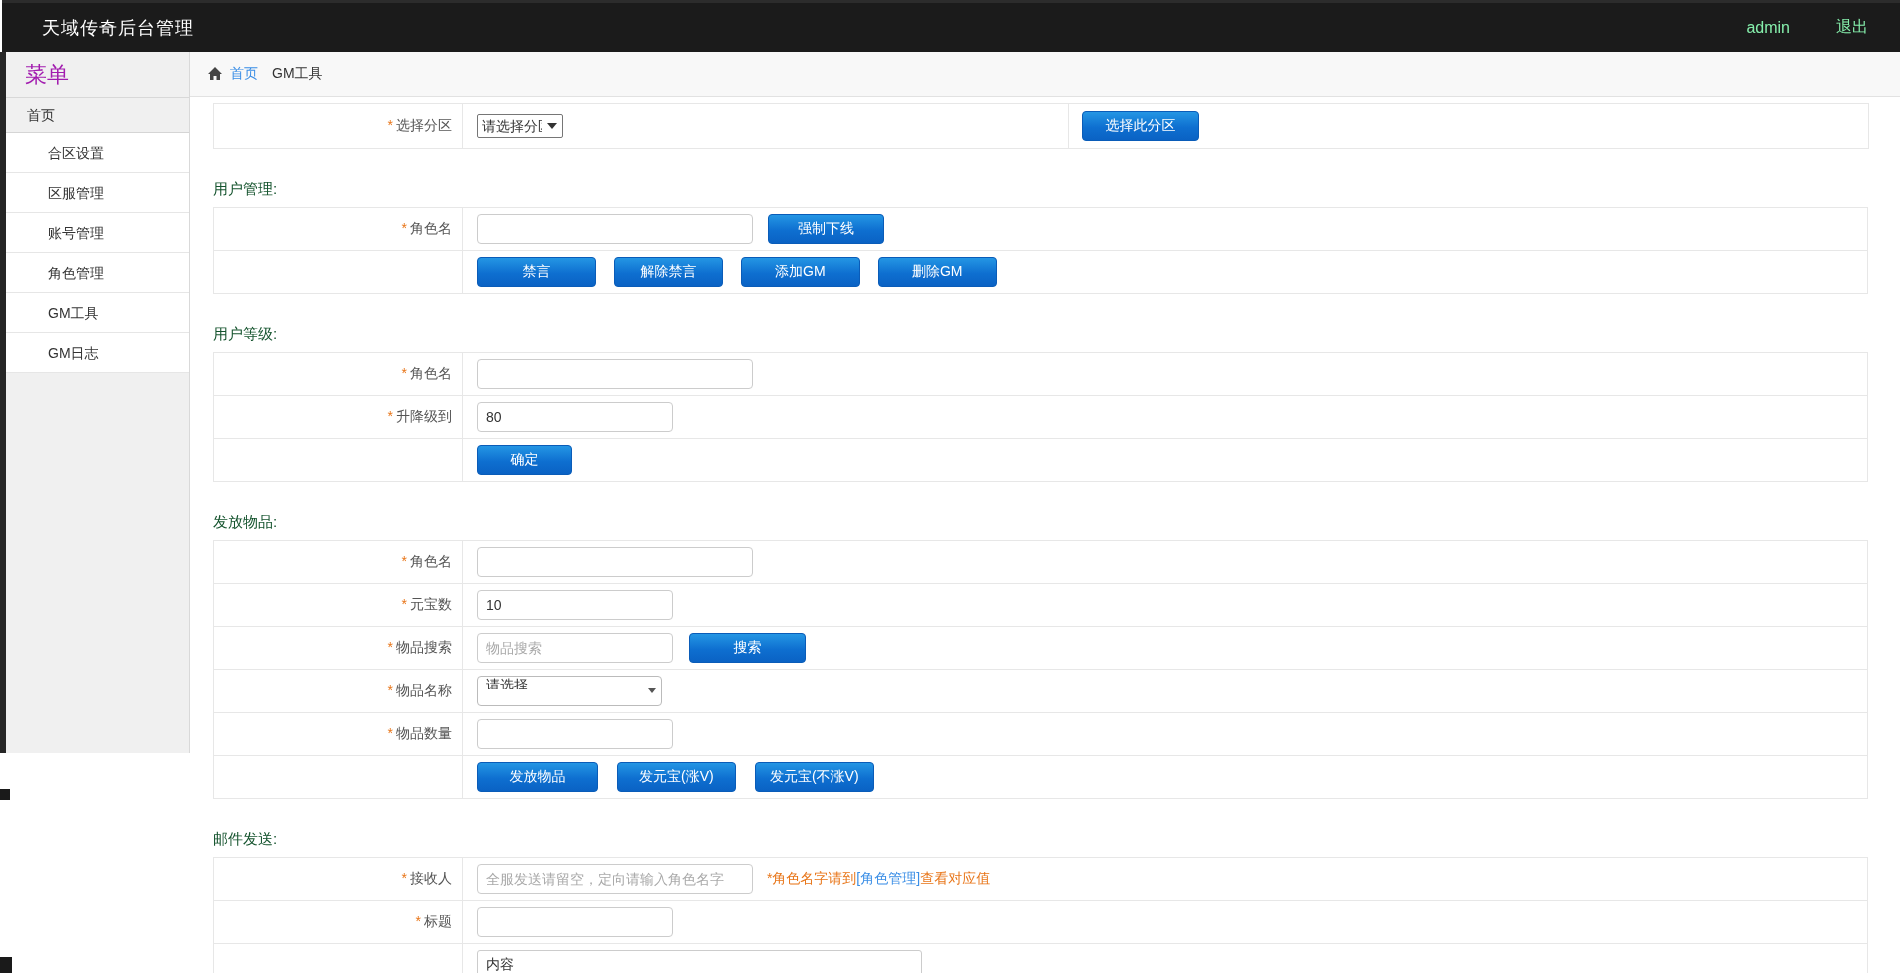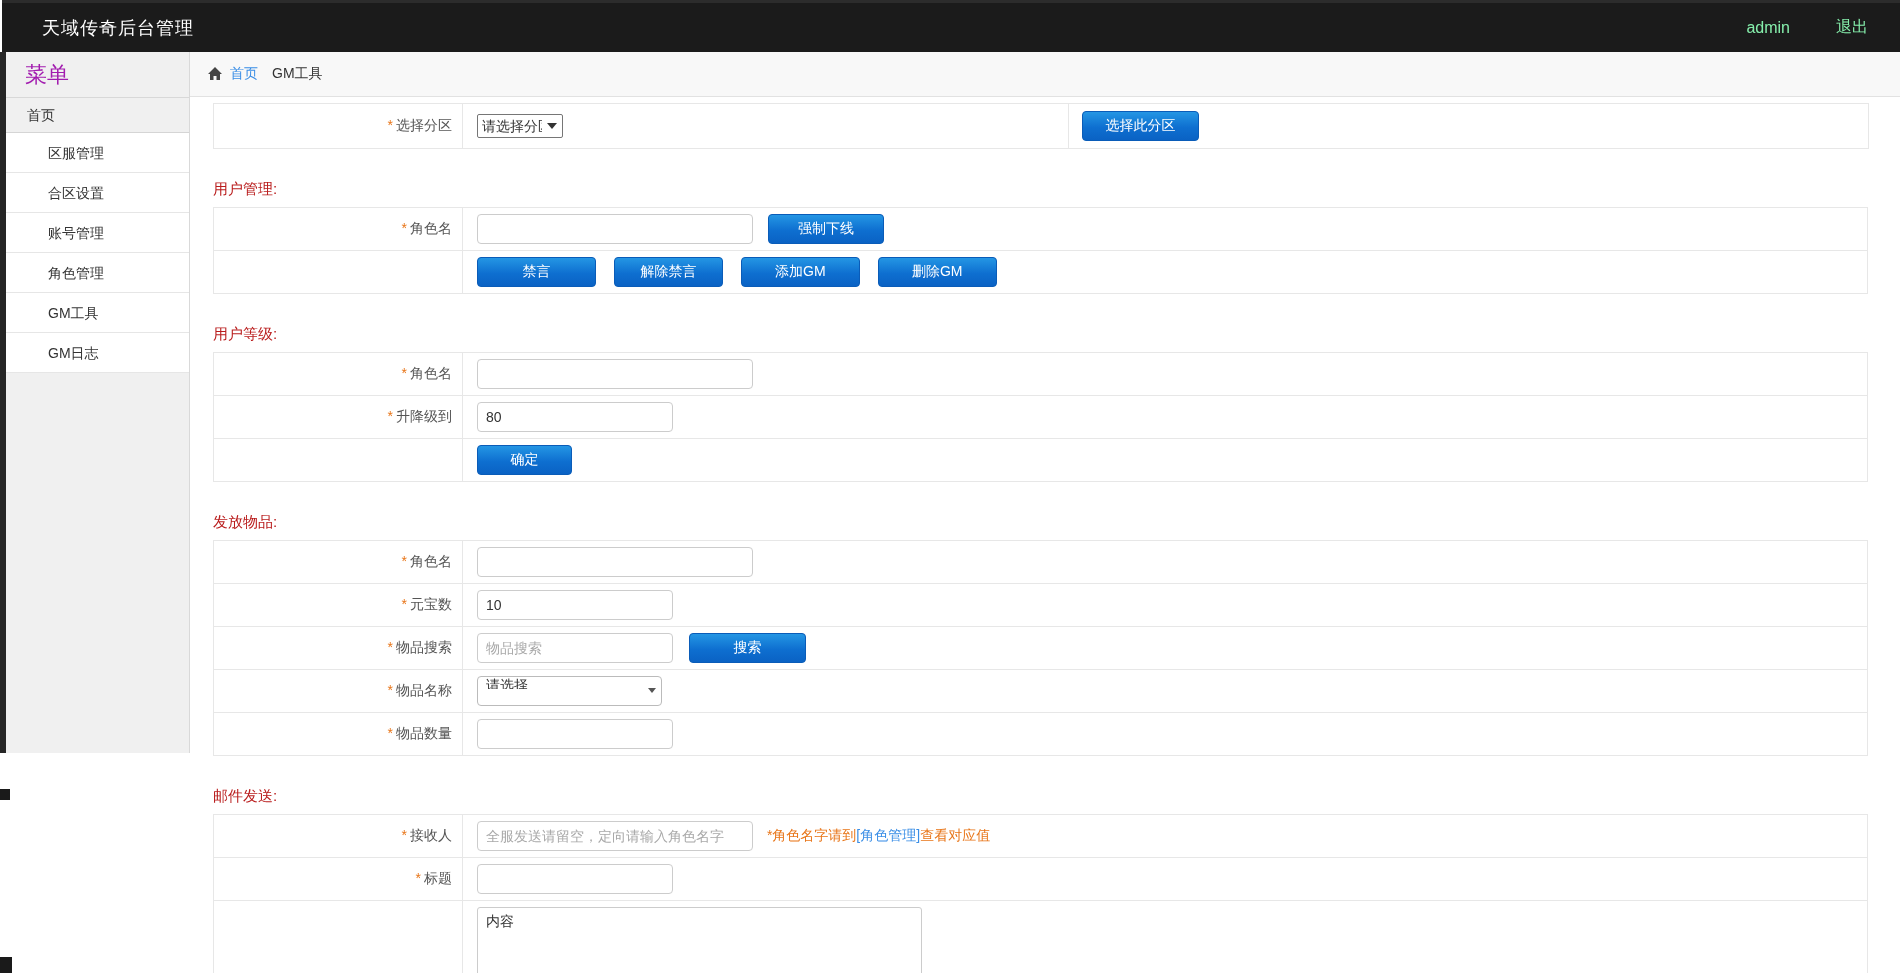--- a/index.html
+++ b/index.html
@@ -41,21 +41,21 @@
   .main { padding:6px 0 0 23px; }
 
   table.frm { border-collapse:collapse; width:1655px; table-layout:fixed; }
   table.frm td { border:1px solid #e7e7e7; height:43px; vertical-align:middle; }
   table.frm.first td { height:45px; }
   td.lbl { width:249px; text-align:right; padding-right:10px; color:#555; }
   td.fld { padding-left:14px; }
   td.extra { width:800px; }
   .req { color:#e87518; margin-right:3px; }
 
-  .section-title { margin:30px 0 8px; font-size:15px; color:#b91c1c; line-height:20px; }
+  .section-title { margin:30px 0 8px; font-size:15px; color:#14532d; line-height:20px; }
 
   input.txt { height:30px; border:1px solid #ccc; border-radius:4px; padding:0 8px;
     font-size:14px; color:#333; outline:none; vertical-align:middle;
     font-family:"Liberation Sans","DejaVu Sans",sans-serif; }
   input.txt::placeholder, textarea::placeholder { color:#a9a9a9; }
   .w-wide { width:276px; } .w-mid { width:196px; }
 
   .btn { display:inline-flex; align-items:center; justify-content:center;
     height:30px; border:1px solid #0a5cb8; border-radius:4px; color:#fff; font-size:14px;
     background:linear-gradient(180deg,#2496e4 0%,#0e6fd0 55%,#0a62c4 100%);
@@ -85,22 +85,22 @@
   <span class="brand">天域传奇后台管理</span>
   <span class="spacer"></span>
   <a href="#" class="user">admin</a>
   <a href="#" class="logout">退出</a>
 </div>
 
 <div class="sidebar">
   <div class="edge"></div>
   <div class="menu-title">菜单</div>
   <div class="home-item">首页</div>
+  <div class="sub-item">合区设置</div>
   <div class="sub-item">区服管理</div>
-  <div class="sub-item">合区设置</div>
   <div class="sub-item">账号管理</div>
   <div class="sub-item">角色管理</div>
   <div class="sub-item">GM工具</div>
   <div class="sub-item">GM日志</div>
 </div>
 
 <div class="artifact-a"></div>
 <div class="artifact-b"></div>
 
 <div class="content">
@@ -220,20 +220,28 @@
             <span class="chev thin"></span>
           </span>
         </td>
       </tr>
       <tr>
         <td class="lbl">
           <span class="req">*</span><span>物品数量</span>
         </td>
         <td class="fld"><input class="txt w-mid" style=""></td>
       </tr>
+      <tr>
+        <td class="lbl"></td>
+        <td class="fld">
+          <button class="btn" style="width:121px; margin-right:15px;">发放物品</button>
+          <button class="btn" style="width:119px; margin-right:15px;">发元宝(涨V)</button>
+          <button class="btn" style="width:119px;">发元宝(不涨V)</button>
+        </td>
+      </tr>
     </tbody>
       </table>
 
     <div class="section-title">邮件发送:</div>
     <table class="frm">
       <tbody>
           <tr>
         <td class="lbl">
           <span class="req">*</span><span>接收人</span>
         </td>

